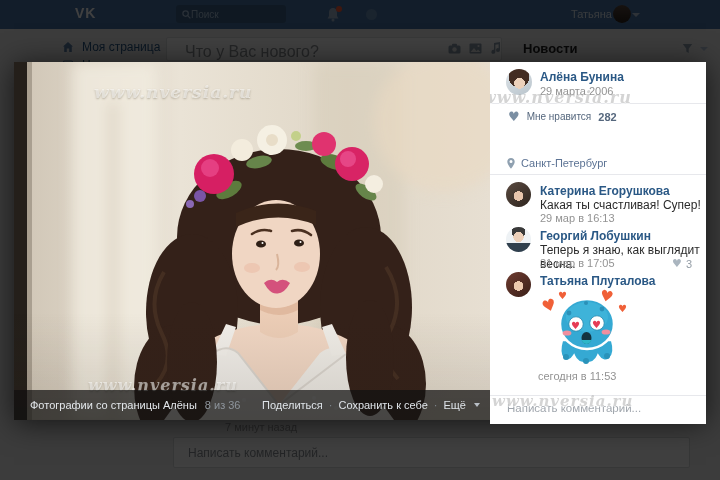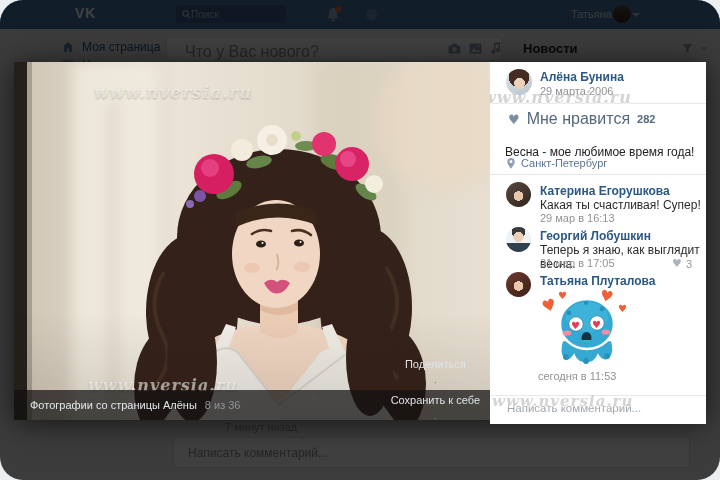--- a/index.html
+++ b/index.html
@@ -1,18 +1,18 @@
 <!DOCTYPE html>
 <html><head>
 <meta charset="utf-8">
 <style>
   * { margin:0; padding:0; box-sizing:border-box; }
   html,body { width:720px; height:480px; }
   body { font-family:"Liberation Sans", sans-serif; background:#edeef0; position:relative; overflow:hidden; }
-  .stage { position:absolute; inset:0; width:720px; height:480px; overflow:hidden;border-radius:23px; }
+  .stage { position:absolute; inset:0; width:720px; height:480px; overflow:hidden; }
 
   
   .bgpage { position:absolute; inset:0; z-index:1; background:#edeef0; }
   .vkheader { position:absolute; left:0; top:0; width:720px; height:29px; background:#4a76a8; }
   .vklogo { position:absolute; left:75px; top:5px; color:#fff; font-weight:bold; font-size:14px; letter-spacing:1px; }
   .hsearch { position:absolute; left:176px; top:5px; width:110px; height:18px; background:rgba(0,0,0,0.18); border-radius:3px; display:flex; align-items:center; padding:0 6px; }
   .hsearch span { color:#a8c0da; font-size:10px; }
   .hbell { position:absolute; left:326px; top:7px; width:14px; height:15px; }
   .hdot { position:absolute; left:336px; top:6px; width:6px; height:6px; border-radius:50%; background:#ff5c38; }
   .hghost { position:absolute; left:366px; top:9px; width:11px; height:11px; border-radius:50%; background:rgba(255,255,255,0.18); }
@@ -35,42 +35,42 @@
   .dim { position:absolute; inset:0; z-index:5; background:rgba(0,0,0,0.75); }
 
   
   .modal { position:absolute; left:14px; top:62px; width:692px; height:358px; z-index:10; background:#fff; box-shadow:0 3px 28px rgba(0,0,0,0.65); }
   .photoarea { position:absolute; left:0; top:0; width:476px; height:358px; overflow:hidden; background:#e4dccd; }
   .photoarea svg { display:block; }
   .capbar { position:absolute; left:0; bottom:0; width:476px; height:30px; background:rgba(16,16,16,0.72); display:flex; align-items:center; padding:0 10px 0 16px; }
   .capleft { display:flex; align-items:baseline; gap:8px; white-space:nowrap; }
   .capname { color:#e3e7eb; font-size:11px; }
   .capcount { color:#8d949b; font-size:11px; }
-  .capactions { margin-left:auto; display:flex; align-items:center; gap:6px; white-space:nowrap;flex-direction:column; }
+  .capactions { margin-left:auto; display:flex; align-items:center; gap:6px; white-space:nowrap; }
   .capactions .lnk { color:#dfe4e9; font-size:11px; cursor:pointer; }
   .capsep { color:#7e858c; font-size:11px; }
   .capchev { width:0; height:0; border-left:3.5px solid transparent; border-right:3.5px solid transparent; border-top:4px solid #b9bfc6; margin-left:2px; }
 
   .wm { position:absolute; font-family:"DejaVu Serif", serif; font-style:italic; font-weight:bold; letter-spacing:1px; pointer-events:none; white-space:nowrap; }
   .wm-photo { color:rgba(255,255,255,0.55); text-shadow:0 1px 2px rgba(90,80,60,0.35); }
   .wm-panel { color:rgba(170,170,170,0.5); text-shadow:0 1px 0 rgba(255,255,255,0.6); }
 
   
   .panel { position:absolute; left:476px; top:0; width:216px; height:362px; background:#fff; overflow:hidden; }
   .av { position:absolute; width:26px; height:26px; border-radius:50%; }
   .av-aljona { background: radial-gradient(circle at 52% 55%, #ecd0ba 0 27%, rgba(0,0,0,0) 28%), radial-gradient(circle at 50% 30%, #432c22 0 46%, rgba(0,0,0,0) 47%), linear-gradient(150deg,#dfe5e9,#b9c4cc); }
   .av-kat { background: radial-gradient(circle at 50% 56%, #e8c5ac 0 25%, rgba(0,0,0,0) 26%), linear-gradient(140deg,#5a4a40,#2e241e); }
   .av-geo { background: radial-gradient(circle at 50% 40%, #ecd0ba 0 26%, rgba(0,0,0,0) 27%), radial-gradient(circle at 50% 20%, #3a3a3a 0 28%, rgba(0,0,0,0) 29%), linear-gradient(#eef2f5 62%, #30404e 63%); }
   .av-tat { background: radial-gradient(circle at 50% 56%, #ecc9ae 0 25%, rgba(0,0,0,0) 26%), linear-gradient(140deg,#6e3b30,#3a1f18); }
   .pname { position:absolute; color:#2a5885; font-weight:bold; font-size:12px; cursor:pointer; }
   .pgray { position:absolute; color:#939393; font-size:11px; }
   .pdivider { position:absolute; left:0; width:216px; height:1px; background:#e7e8ec; }
   .likesrow { position:absolute; left:18px; top:48px; display:flex; align-items:center; gap:7px; cursor:pointer; }
   .likeheart { color:#7b8fa3; font-size:13px; font-family:"DejaVu Sans", sans-serif; line-height:1; }
-  .likelabel { color:#55677d; font-size:16px; }
+  .likelabel { color:#55677d; font-size:10px; }
   .likecount { color:#55677d; font-size:11px; font-weight:bold; }
   .ptext { position:absolute; left:15px; color:#222; font-size:12px; line-height:15px; width:192px; }
   .locrow { position:absolute; left:17px; top:95px; display:flex; align-items:center; gap:6px; cursor:pointer; }
   .loctext { color:#5c7394; font-size:11px; }
   .ctext { position:absolute; color:#2b2b2b; font-size:12px; }
   .clikes { position:absolute; right:14px; display:flex; gap:4px; align-items:center; cursor:pointer; }
   .clikes .h { color:#aab5bf; font-size:11px; font-family:"DejaVu Sans", sans-serif; }
   .clikes .n { color:#939ca5; font-size:11px; }
   .sticker { position:absolute; left:46px; top:224px; width:104px; height:82px; cursor:pointer; }
   .cinput { position:absolute; left:0; top:333px; width:216px; height:25px; border-top:1px solid #e7e8ec; background:#fff; }
@@ -279,21 +279,20 @@
       <div class="pname" style="left:50px; top:8px;">Алёна Бунина</div>
       <div class="pgray" style="left:50px; top:23px;">29 марта 2006</div>
       <div class="pdivider" style="top:41px;"></div>
 
       <div class="likesrow">
         <span class="likeheart">♥</span>
         <span class="likelabel">Мне нравится</span>
         <span class="likecount">282</span>
       </div>
 
-      <div class="ptext" style="top:83px;">Весна - мое любимое время года!</div>
 
       <div class="locrow">
         <svg class="icon-svg" width="8" height="11" viewBox="0 0 8 11">
             <path d="M4 0 C1.8 0 0.3 1.6 0.3 3.7 C0.3 6.4 4 10.6 4 10.6 C4 10.6 7.7 6.4 7.7 3.7 C7.7 1.6 6.2 0 4 0 Z M4 5.1 A1.5 1.5 0 1 1 4 2.1 A1.5 1.5 0 0 1 4 5.1 Z" fill="#8fa0b0"></path>
           </svg>
         <span class="loctext">Санкт-Петербург</span>
       </div>
       <div class="pdivider" style="top:112px;"></div>
 
       <div class="av av-kat" style="left:16px; top:120px; width:25px; height:25px;"></div>

